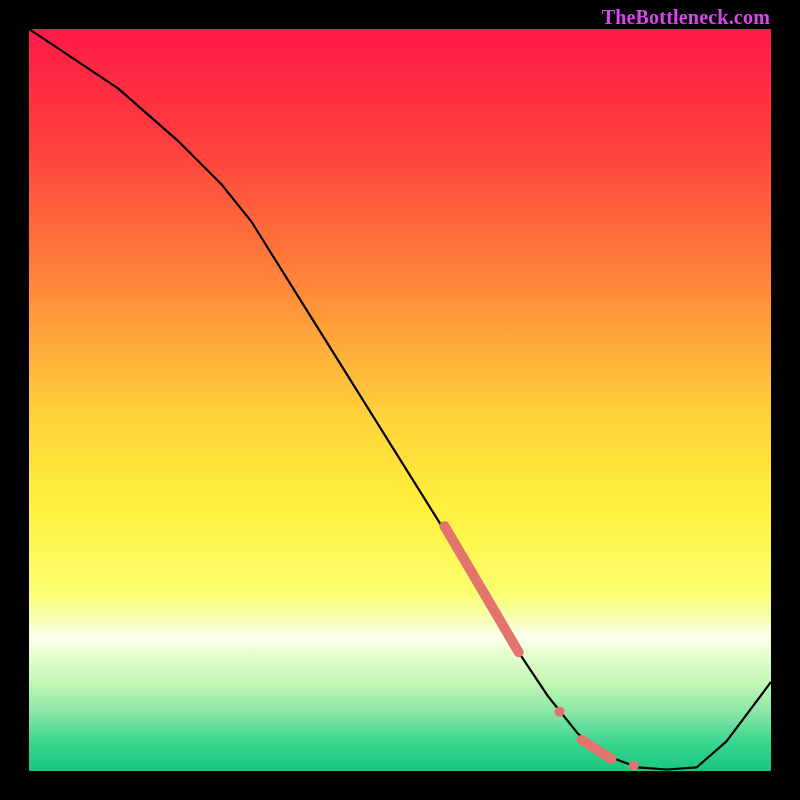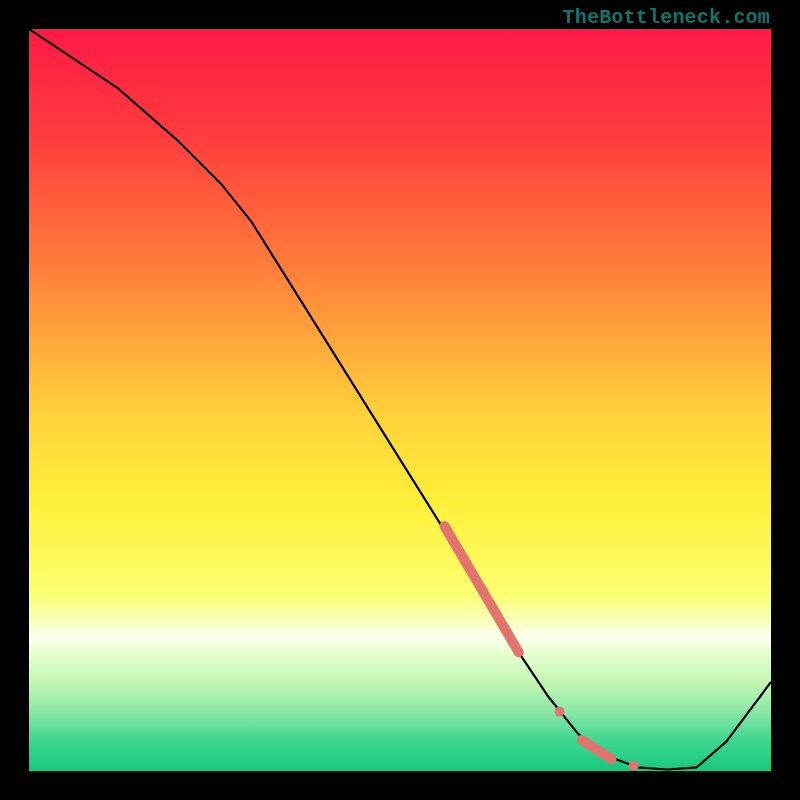--- a/index.html
+++ b/index.html
@@ -14,24 +14,24 @@
     position: absolute;
     top: 29px;
     left: 29px;
     width: 742px;
     height: 742px;
   }
   .watermark {
     position: absolute;
     top: 6px;
     right: 30px;
-    font-family: Liberation Mono, monospace;
+    font-family: Liberation Serif, serif;
     font-size: 20px;
     font-weight: 600;
-    color: #0f766e;
+    color: #d946ef;
     letter-spacing: 0.2px;
   }
   svg { display: block; }
 </style>
 </head>
 <body>
 
 <div class="frame">
   <div class="watermark">TheBottleneck.com</div>
   <div class="plot">

